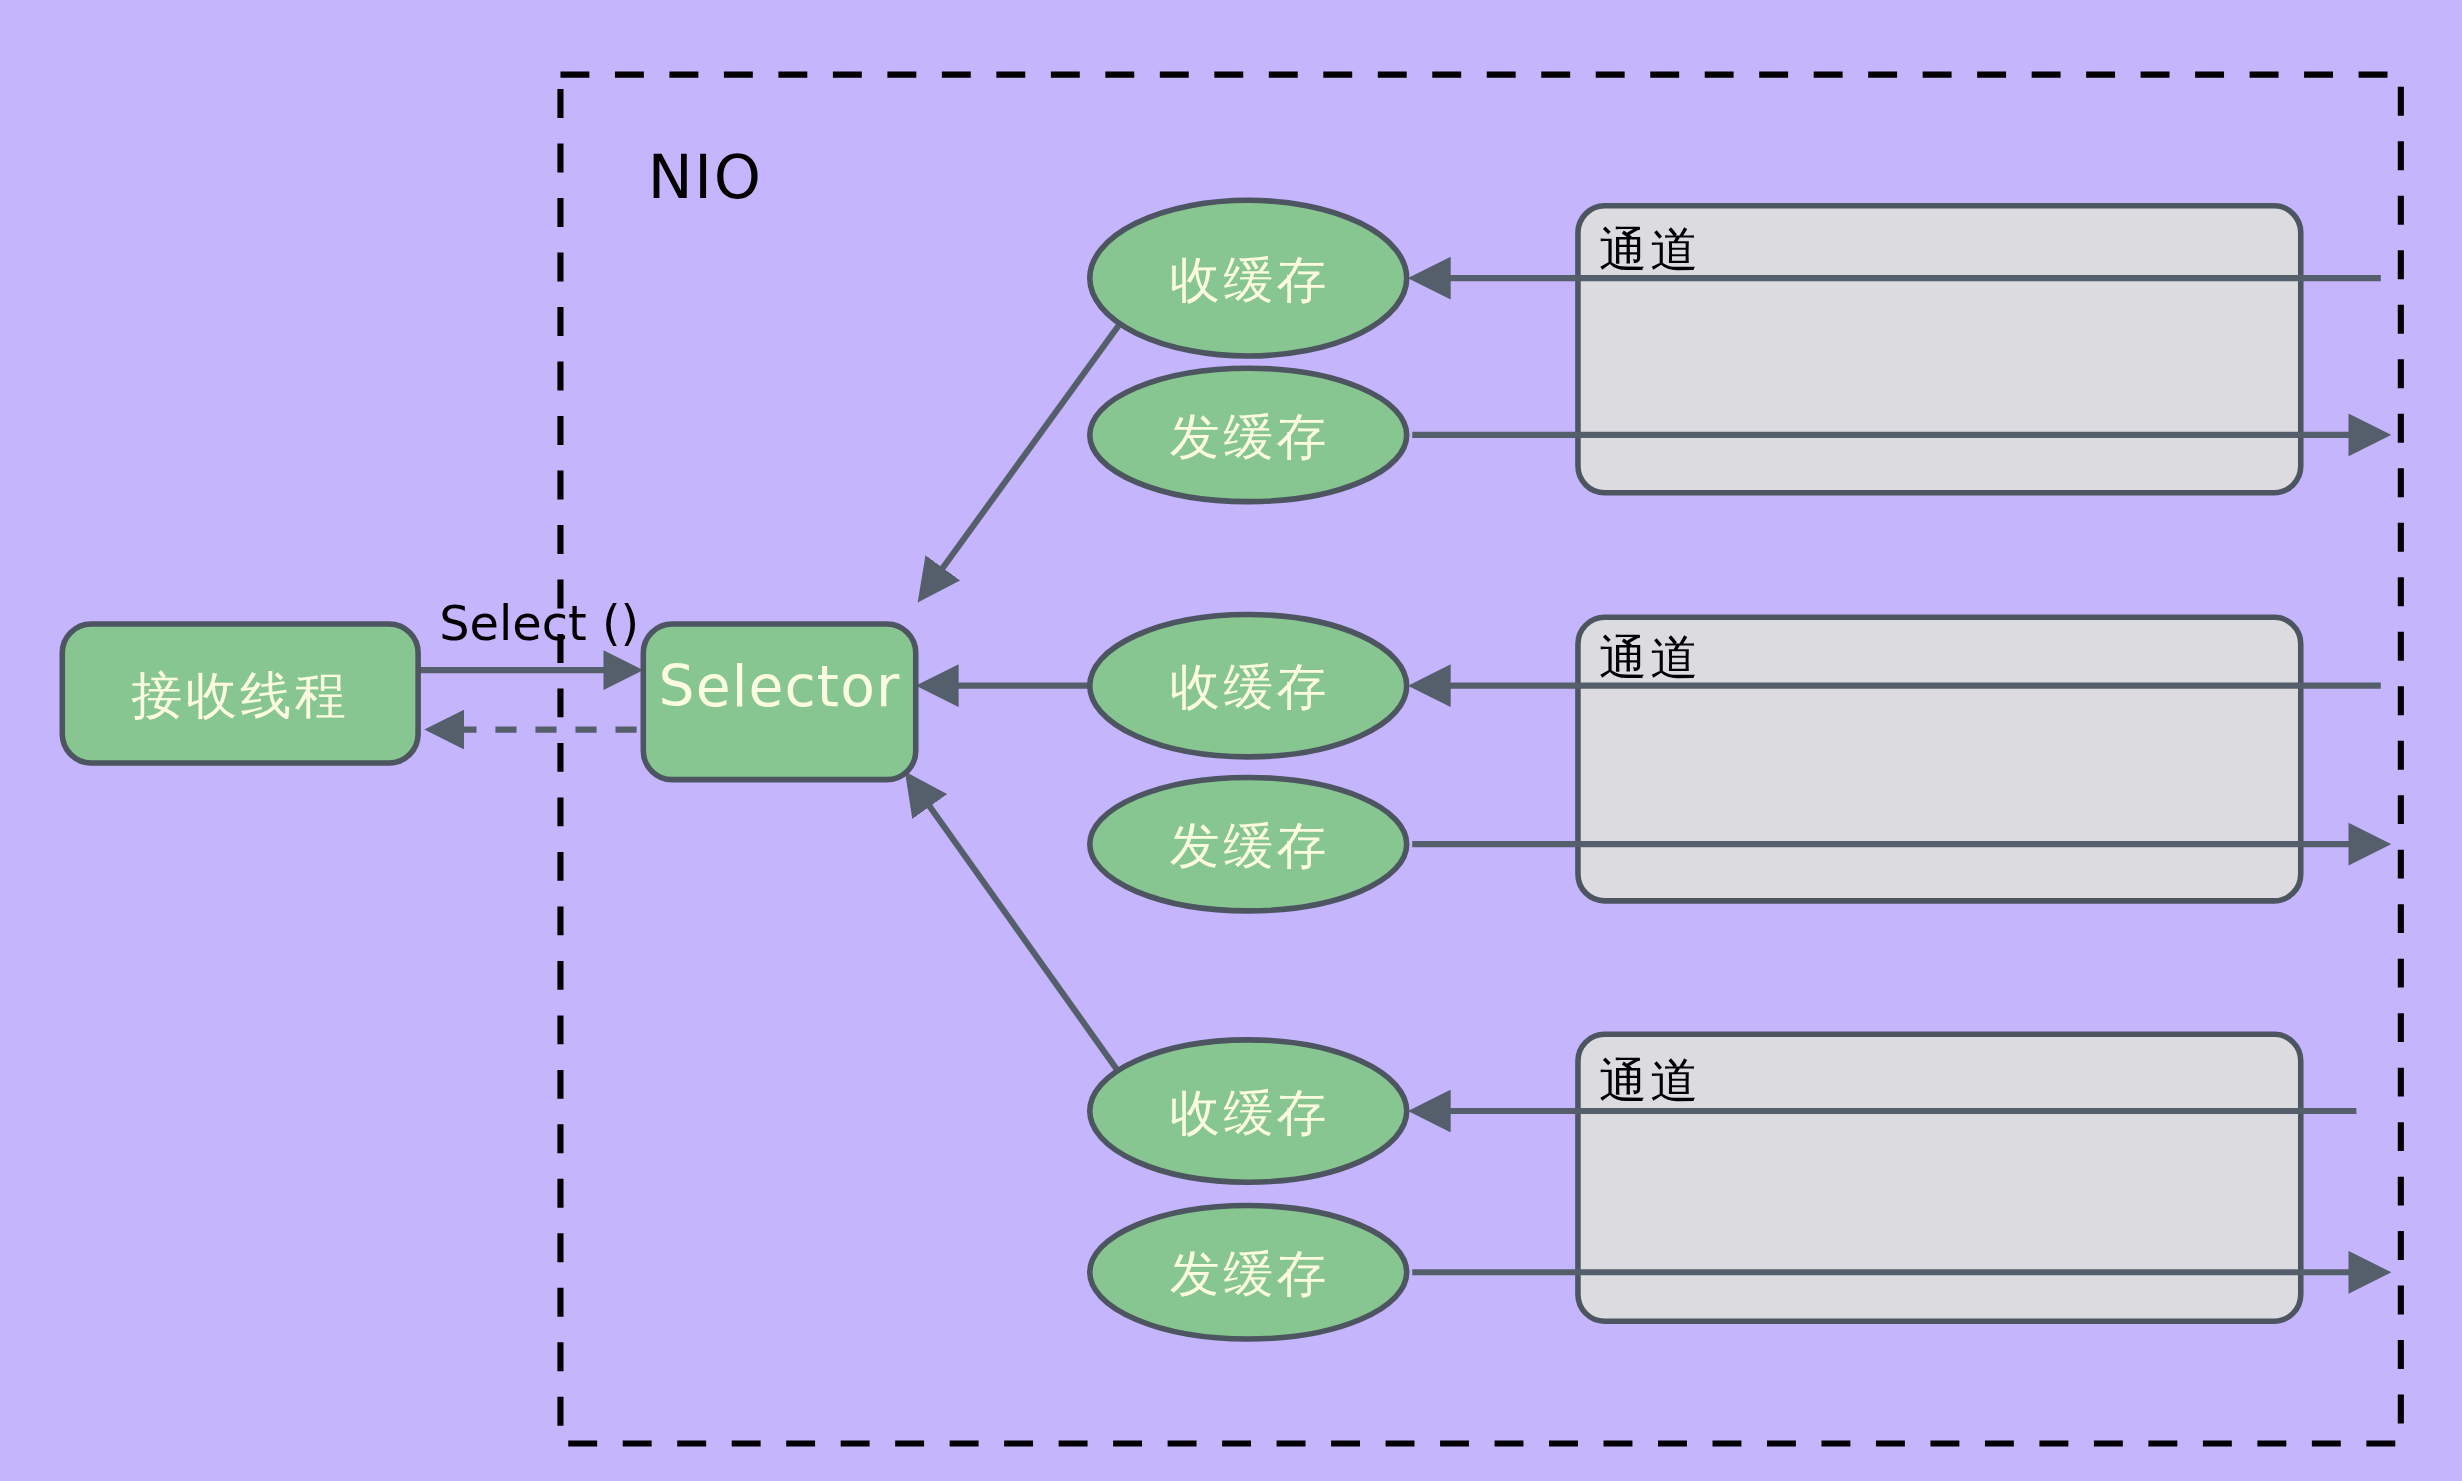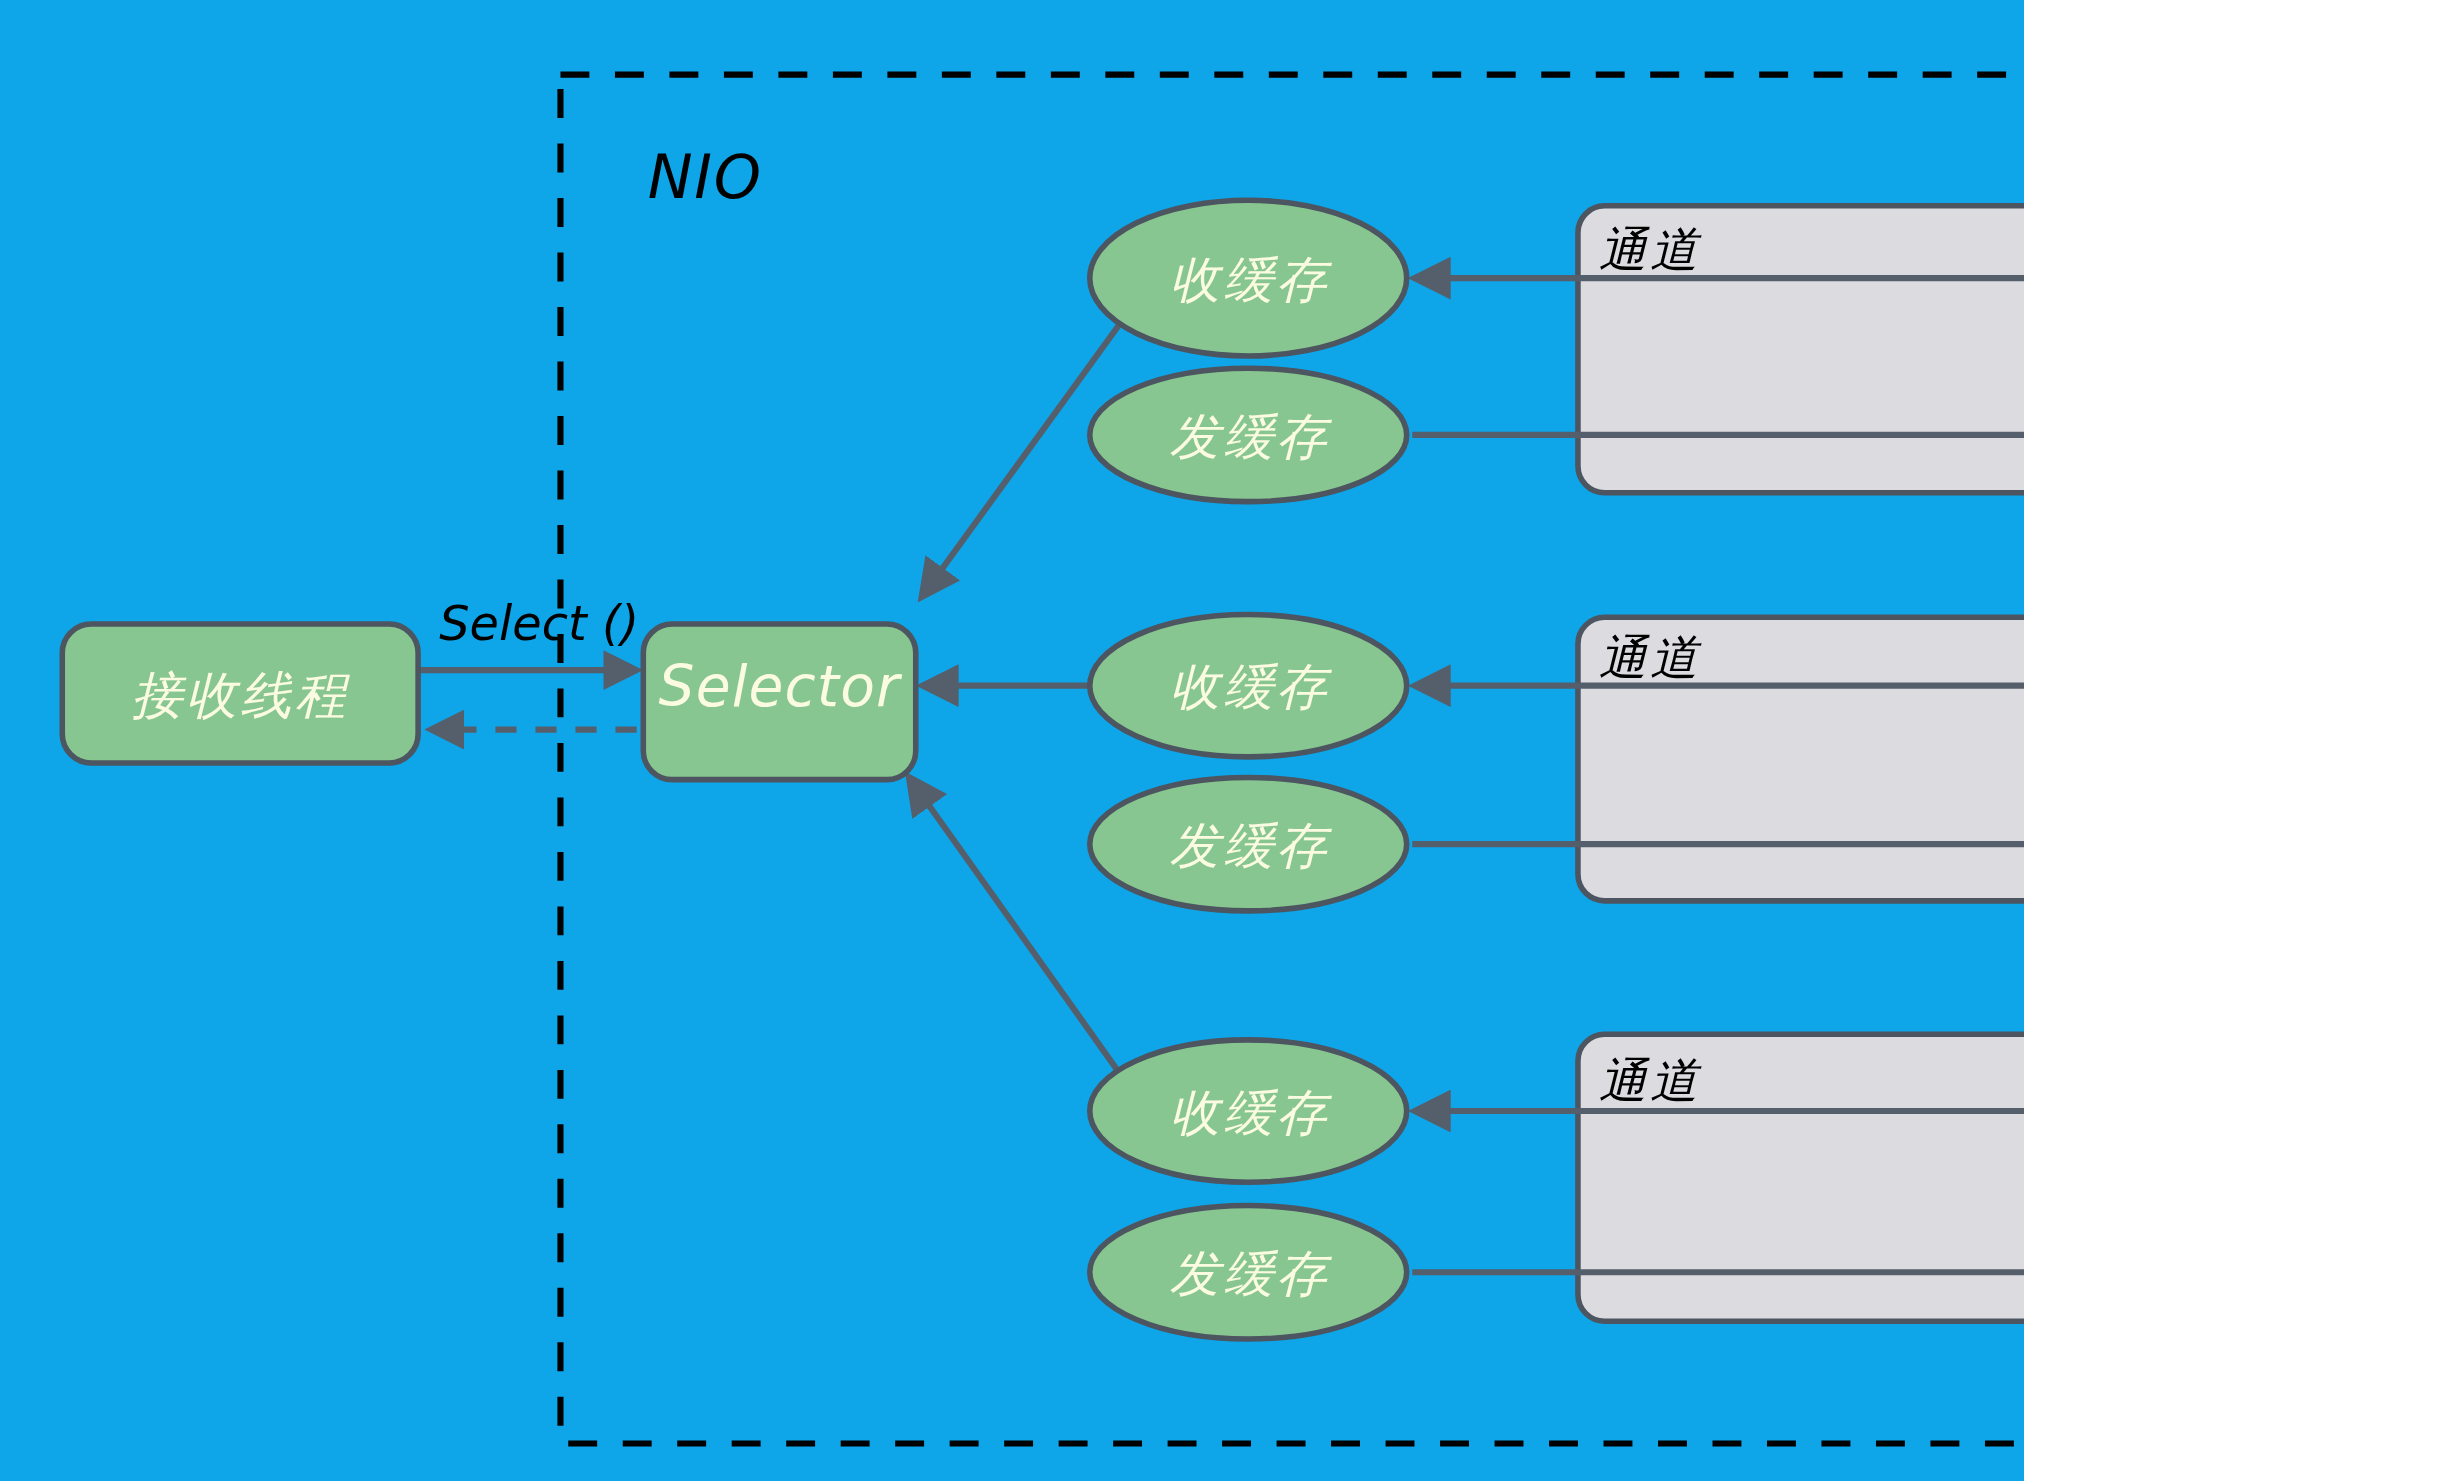--- a/index.html
+++ b/index.html
@@ -5,25 +5,24 @@
   html, body {
     margin: 0;
     padding: 0;
     background: #ffffff;
   }
   body {
     font-family: "DejaVu Sans", sans-serif;
   }
   #stage {
     position: relative;
-    width: 2024px;
+    width: 2462px;
     height: 1482px;
-    background: #0ea5e9;
+    background: #c4b5fd;
     overflow: hidden;
-    font-style: italic;
   }
   #diagram {
     display: block;
     width: 2462px;
     height: 1482px;
   }
   .node-label {
     font-family: "DejaVu Sans", sans-serif;
     fill: #FAFBE0;
     text-anchor: middle;

